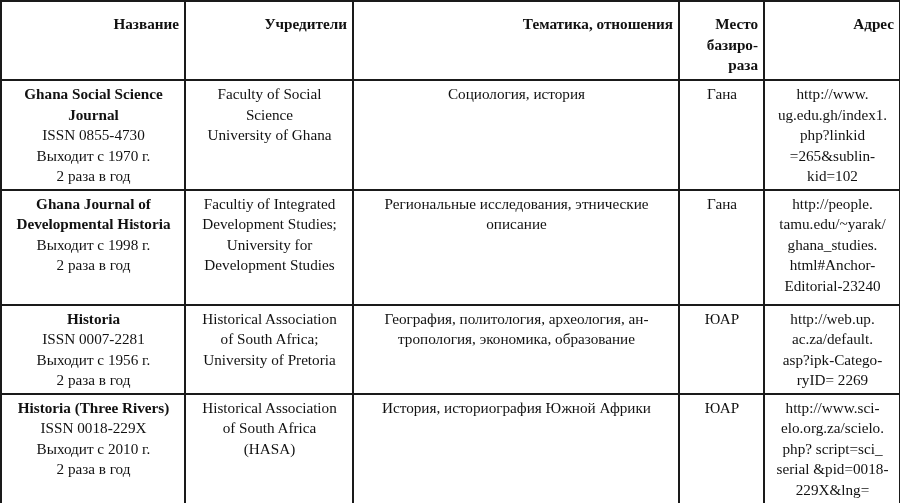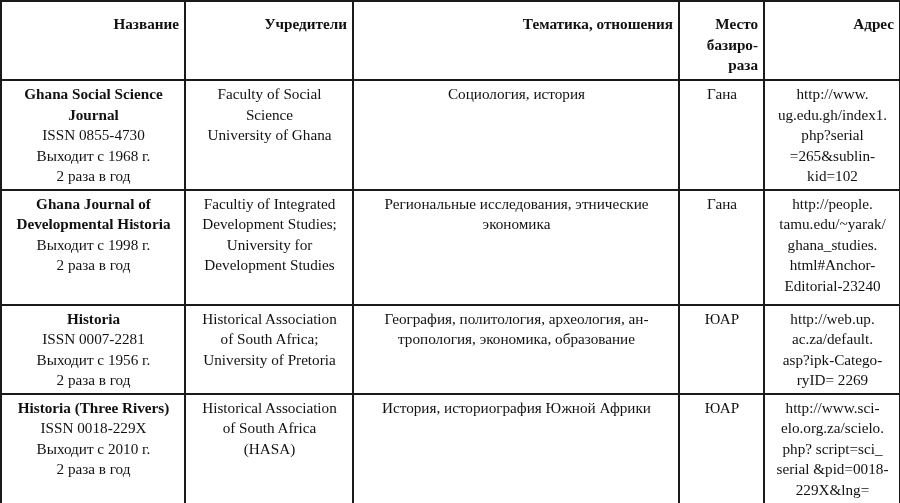--- a/index.html
+++ b/index.html
@@ -71,57 +71,57 @@
       <th>Адрес</th>
     </tr>
   </thead>
   <tbody>
 
     <tr class="r1">
       <td>
         <span class="title">Ghana Social Science</span>
         <span class="title">Journal</span>
         <span class="line">ISSN 0855-4730</span>
-        <span class="line">Выходит с 1968 г.</span>
+        <span class="line">Выходит с 1970 г.</span>
         <span class="line">2 раза в год</span>
       </td>
       <td>
         <span class="line">Faculty of Social</span>
         <span class="line">Science</span>
         <span class="line">University of Ghana</span>
       </td>
       <td>
         <span class="line">Социология, история</span>
       </td>
       <td>Гана</td>
       <td>
         <span class="line">http://www.</span>
         <span class="line">ug.edu.gh/index1.</span>
-        <span class="line">php?serial</span>
+        <span class="line">php?linkid</span>
         <span class="line">=265&amp;sublin-</span>
         <span class="line">kid=102</span>
       </td>
     </tr>
 
     <tr class="r2">
       <td>
         <span class="title">Ghana Journal of</span>
         <span class="title">Developmental Historia</span>
         <span class="line">Выходит с 1998 г.</span>
         <span class="line">2 раза в год</span>
       </td>
       <td>
         <span class="line">Facultiy of Integrated</span>
         <span class="line">Development Studies;</span>
         <span class="line">University for</span>
         <span class="line">Development Studies</span>
       </td>
       <td>
         <span class="line">Региональные исследования, этнические</span>
-        <span class="line">экономика</span>
+        <span class="line">описание</span>
       </td>
       <td>Гана</td>
       <td>
         <span class="line">http://people.</span>
         <span class="line">tamu.edu/~yarak/</span>
         <span class="line">ghana_studies.</span>
         <span class="line">html#Anchor-</span>
         <span class="line">Editorial-23240</span>
       </td>
     </tr>

